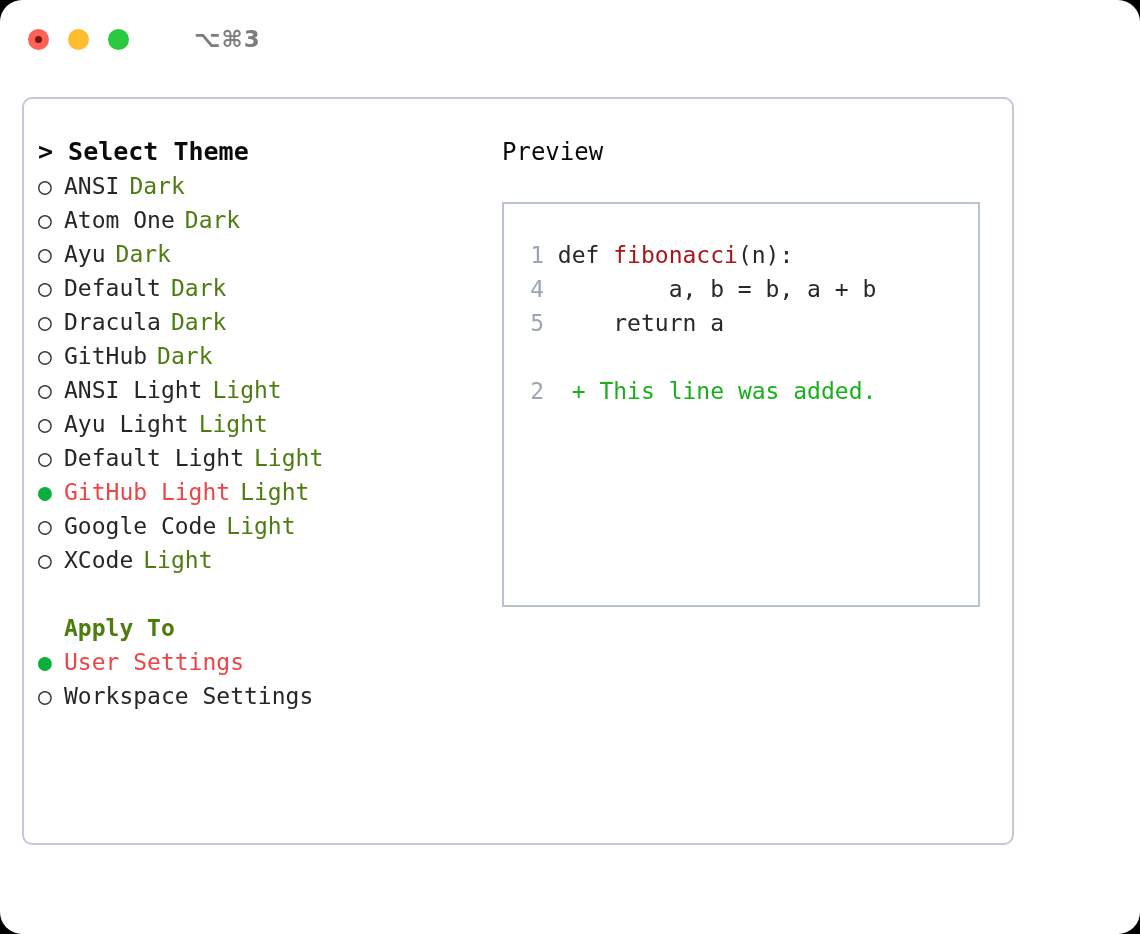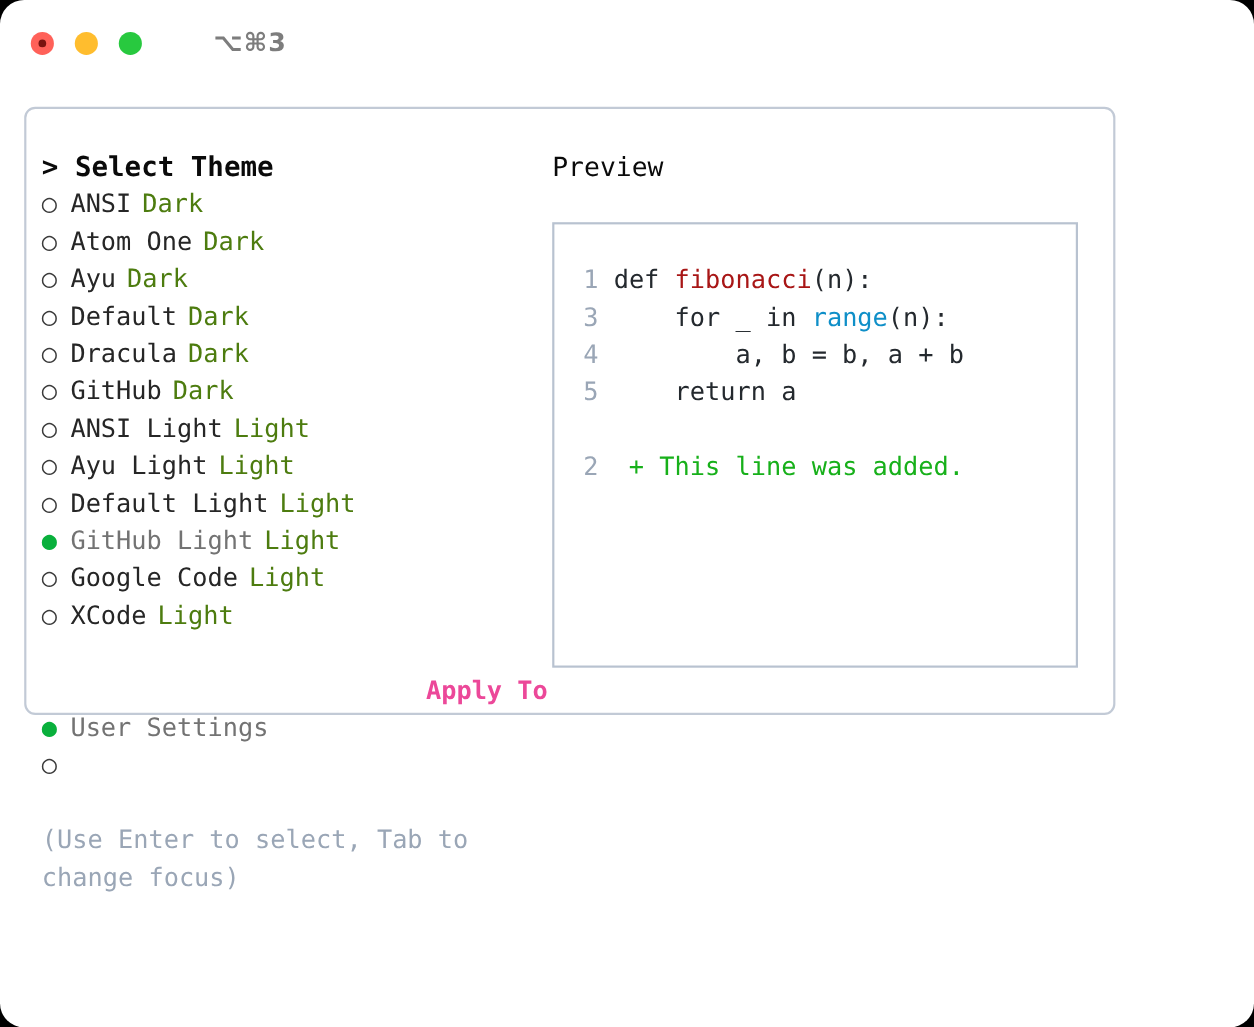--- a/index.html
+++ b/index.html
@@ -65,21 +65,21 @@
     color: #7d7d7d;
     letter-spacing: 1px;
   }
 
   
   .panel {
     position: absolute;
     left: 22px;
     top: 97px;
     width: 992px;
-    height: 553px;
+    height: 748px;
     border: 2px solid #c2cad6;
     border-radius: 10px;
     box-sizing: border-box;
     background: #ffffff;
   }
 
   .col-left {
     position: absolute;
     left: 14px;
     top: 36px;
@@ -114,36 +114,35 @@
     width: 26px;
     flex: 0 0 26px;
     font-size: 23px;
     color: #3b3b3b;
     text-align: left;
   }
   .bullet.sel { color: #09b03c; }
   .row-label {
     color: #262626;
   }
-  .row-label.sel { color: #737373; }
+  .row-label.sel { color: #ef4444; }
   .row-tag {
     color: #4d7c0f;
     padding-left: 10px;
   }
 
   .applyto-header {
     font-family: "DejaVu Sans Mono", monospace;
     font-size: 23px;
     font-weight: 600;
-    color: #ec4899;
+    color: #4d7c0f;
     line-height: 34px;
     padding-left: 26px;
     margin-top: 34px;
     white-space: pre;
-    text-align: right;
   }
 
   .hint {
     margin-top: 34px;
     font-size: 23px;
     line-height: 34px;
     color: #9aa6b6;
     width: 410px;
     white-space: pre-wrap;
   }
@@ -221,34 +220,32 @@
           <div class="theme-row"><span class="bullet">○</span><span class="row-label">Default Light</span><span class="row-tag">Light</span></div>
           <div class="theme-row"><span class="bullet sel">●</span><span class="row-label sel">GitHub Light</span><span class="row-tag">Light</span></div>
           <div class="theme-row"><span class="bullet">○</span><span class="row-label">Google Code</span><span class="row-tag">Light</span></div>
           <div class="theme-row"><span class="bullet">○</span><span class="row-label">XCode</span><span class="row-tag">Light</span></div>
         </div>
 
       <div class="applyto-header">Apply To</div>
 
       <div class="applyto-list" id="applyto-list">
           <div class="theme-row"><span class="bullet sel">●</span><span class="row-label sel">User Settings</span></div>
-          <div class="theme-row"><span class="bullet">○</span></div>
+          <div class="theme-row"><span class="bullet">○</span><span class="row-label">Workspace Settings</span></div>
         </div>
 
-      <div class="hint">(Use Enter to select, Tab to change focus)</div>
     </div>
 
     <div class="col-right">
 
       <div class="preview-title">Preview</div>
 
       <div class="preview-box">
         <div id="code-block">
             <div class="code-line"><span class="ln">1</span><span> </span><span class="kw">def </span><span class="fn">fibonacci</span><span class="plain">(n):</span></div>
-            <div class="code-line"><span class="ln">3</span><span> </span><span class="kw">    for _ in </span><span class="bi">range</span><span class="plain">(n):</span></div>
             <div class="code-line"><span class="ln">4</span><span> </span><span class="plain">        a, b = b, a + b</span></div>
             <div class="code-line"><span class="ln">5</span><span> </span><span class="kw">    return a</span></div>
           </div>
         <div class="spacer-line"></div>
         <div id="diff-block">
             <div class="code-line"><span class="ln">2</span><span>  </span><span class="diff-add">+ </span><span class="diff-add">This line was added.</span></div>
           </div>
       </div>
     </div>
 

